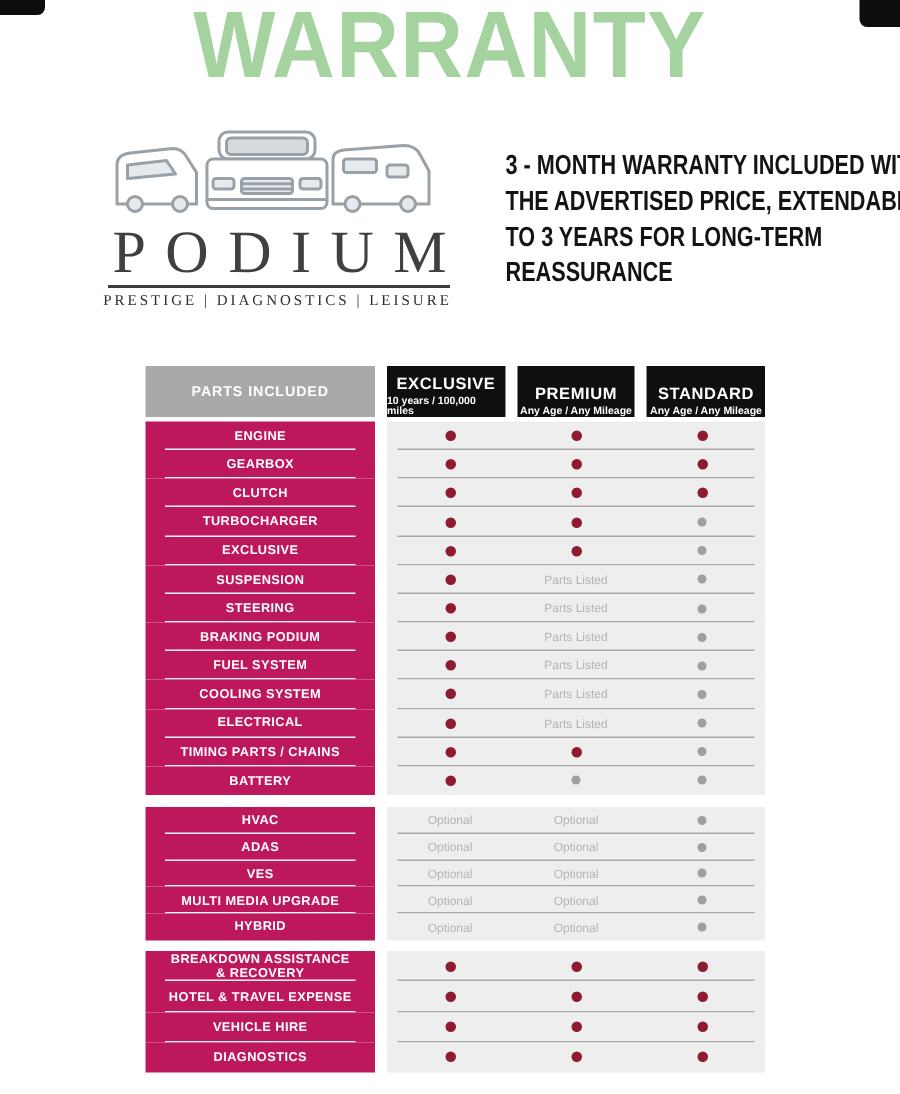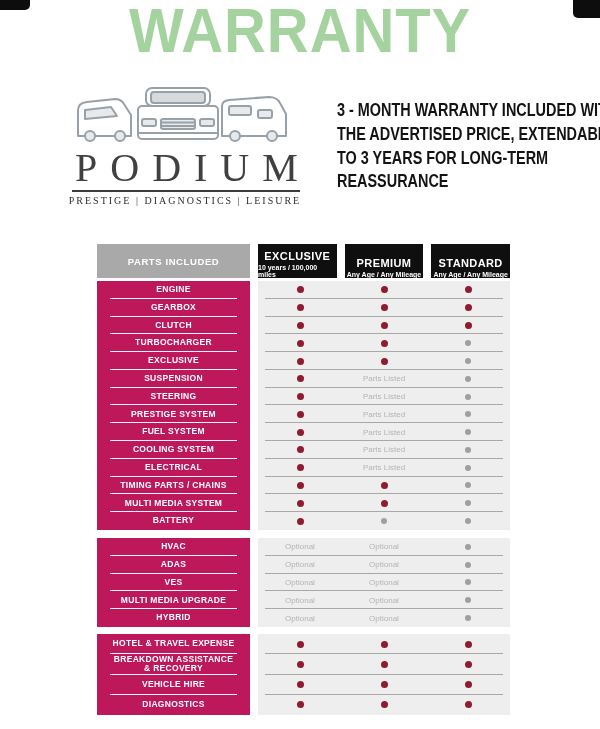--- a/index.html
+++ b/index.html
@@ -257,21 +257,21 @@
                 <span class="dot dot-red"></span>
               </div>
               <div class="cell celltext">Parts Listed</div>
               <div class="cell">
                 <span class="dot dot-gray"></span>
               </div>
             </div>
           </div>
           <div class="trow">
             <div class="rlabel">
-              <div>PRESTIGE SYSTEM</div>
+              <div>BRAKING PODIUM</div>
             </div>
             <div></div>
             <div class="rvals">
               <div class="cell">
                 <span class="dot dot-red"></span>
               </div>
               <div class="cell celltext">Parts Listed</div>
               <div class="cell">
                 <span class="dot dot-gray"></span>
               </div>
@@ -318,37 +318,20 @@
               </div>
               <div class="cell celltext">Parts Listed</div>
               <div class="cell">
                 <span class="dot dot-gray"></span>
               </div>
             </div>
           </div>
           <div class="trow">
             <div class="rlabel">
               <div>TIMING PARTS / CHAINS</div>
-            </div>
-            <div></div>
-            <div class="rvals">
-              <div class="cell">
-                <span class="dot dot-red"></span>
-              </div>
-              <div class="cell">
-                <span class="dot dot-red"></span>
-              </div>
-              <div class="cell">
-                <span class="dot dot-gray"></span>
-              </div>
-            </div>
-          </div>
-          <div class="trow">
-            <div class="rlabel">
-              <div>MULTI MEDIA SYSTEM</div>
             </div>
             <div></div>
             <div class="rvals">
               <div class="cell">
                 <span class="dot dot-red"></span>
               </div>
               <div class="cell">
                 <span class="dot dot-red"></span>
               </div>
               <div class="cell">
@@ -437,39 +420,39 @@
               <div class="cell celltext">Optional</div>
               <div class="cell">
                 <span class="dot dot-gray"></span>
               </div>
             </div>
           </div>
         </div>
         <div class="section s2">
           <div class="trow">
             <div class="rlabel">
-              <div>HOTEL &amp; TRAVEL EXPENSE</div>
-            </div>
-            <div></div>
-            <div class="rvals">
-              <div class="cell">
-                <span class="dot dot-red"></span>
-              </div>
-              <div class="cell">
-                <span class="dot dot-red"></span>
-              </div>
-              <div class="cell">
-                <span class="dot dot-red"></span>
-              </div>
-            </div>
-          </div>
-          <div class="trow">
-            <div class="rlabel">
               <div>BREAKDOWN ASSISTANCE</div>
               <div>&amp; RECOVERY</div>
+            </div>
+            <div></div>
+            <div class="rvals">
+              <div class="cell">
+                <span class="dot dot-red"></span>
+              </div>
+              <div class="cell">
+                <span class="dot dot-red"></span>
+              </div>
+              <div class="cell">
+                <span class="dot dot-red"></span>
+              </div>
+            </div>
+          </div>
+          <div class="trow">
+            <div class="rlabel">
+              <div>HOTEL &amp; TRAVEL EXPENSE</div>
             </div>
             <div></div>
             <div class="rvals">
               <div class="cell">
                 <span class="dot dot-red"></span>
               </div>
               <div class="cell">
                 <span class="dot dot-red"></span>
               </div>
               <div class="cell">

